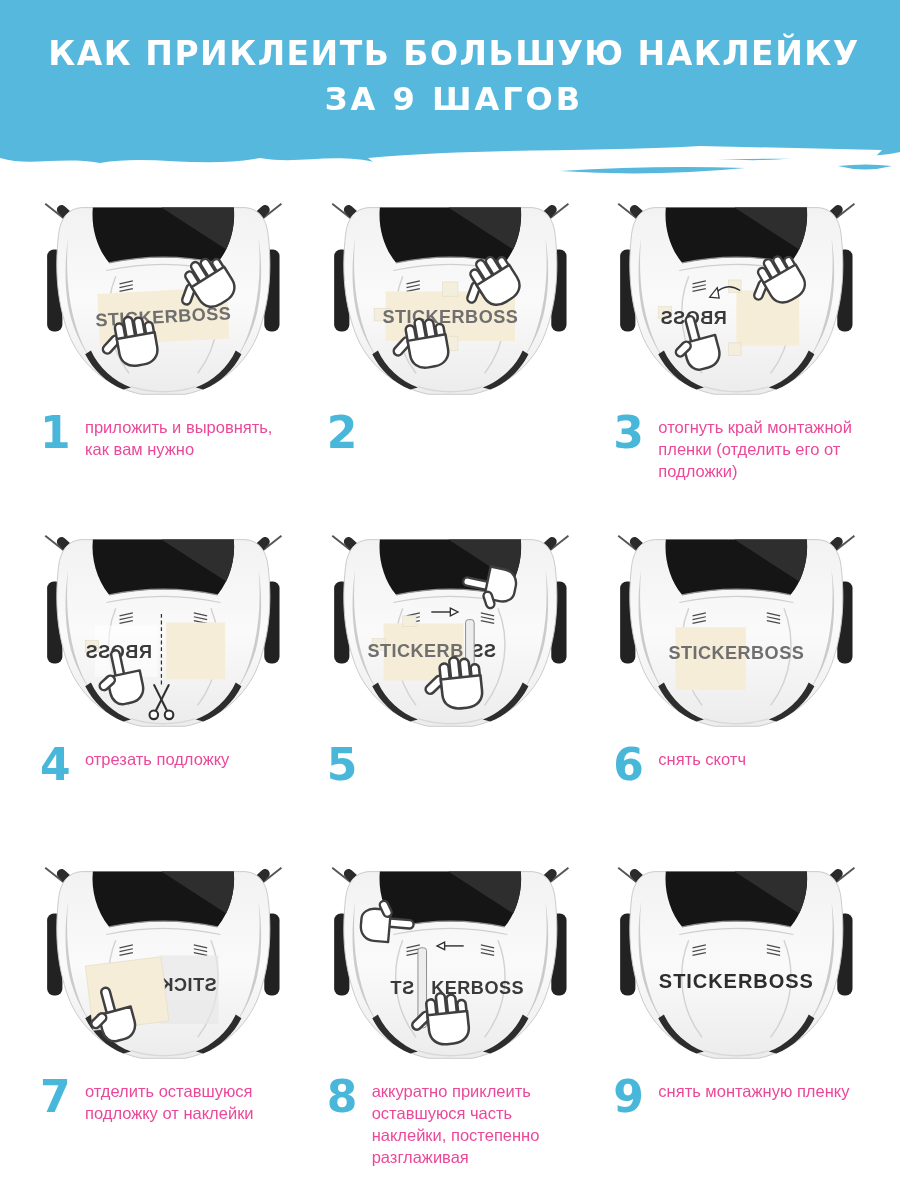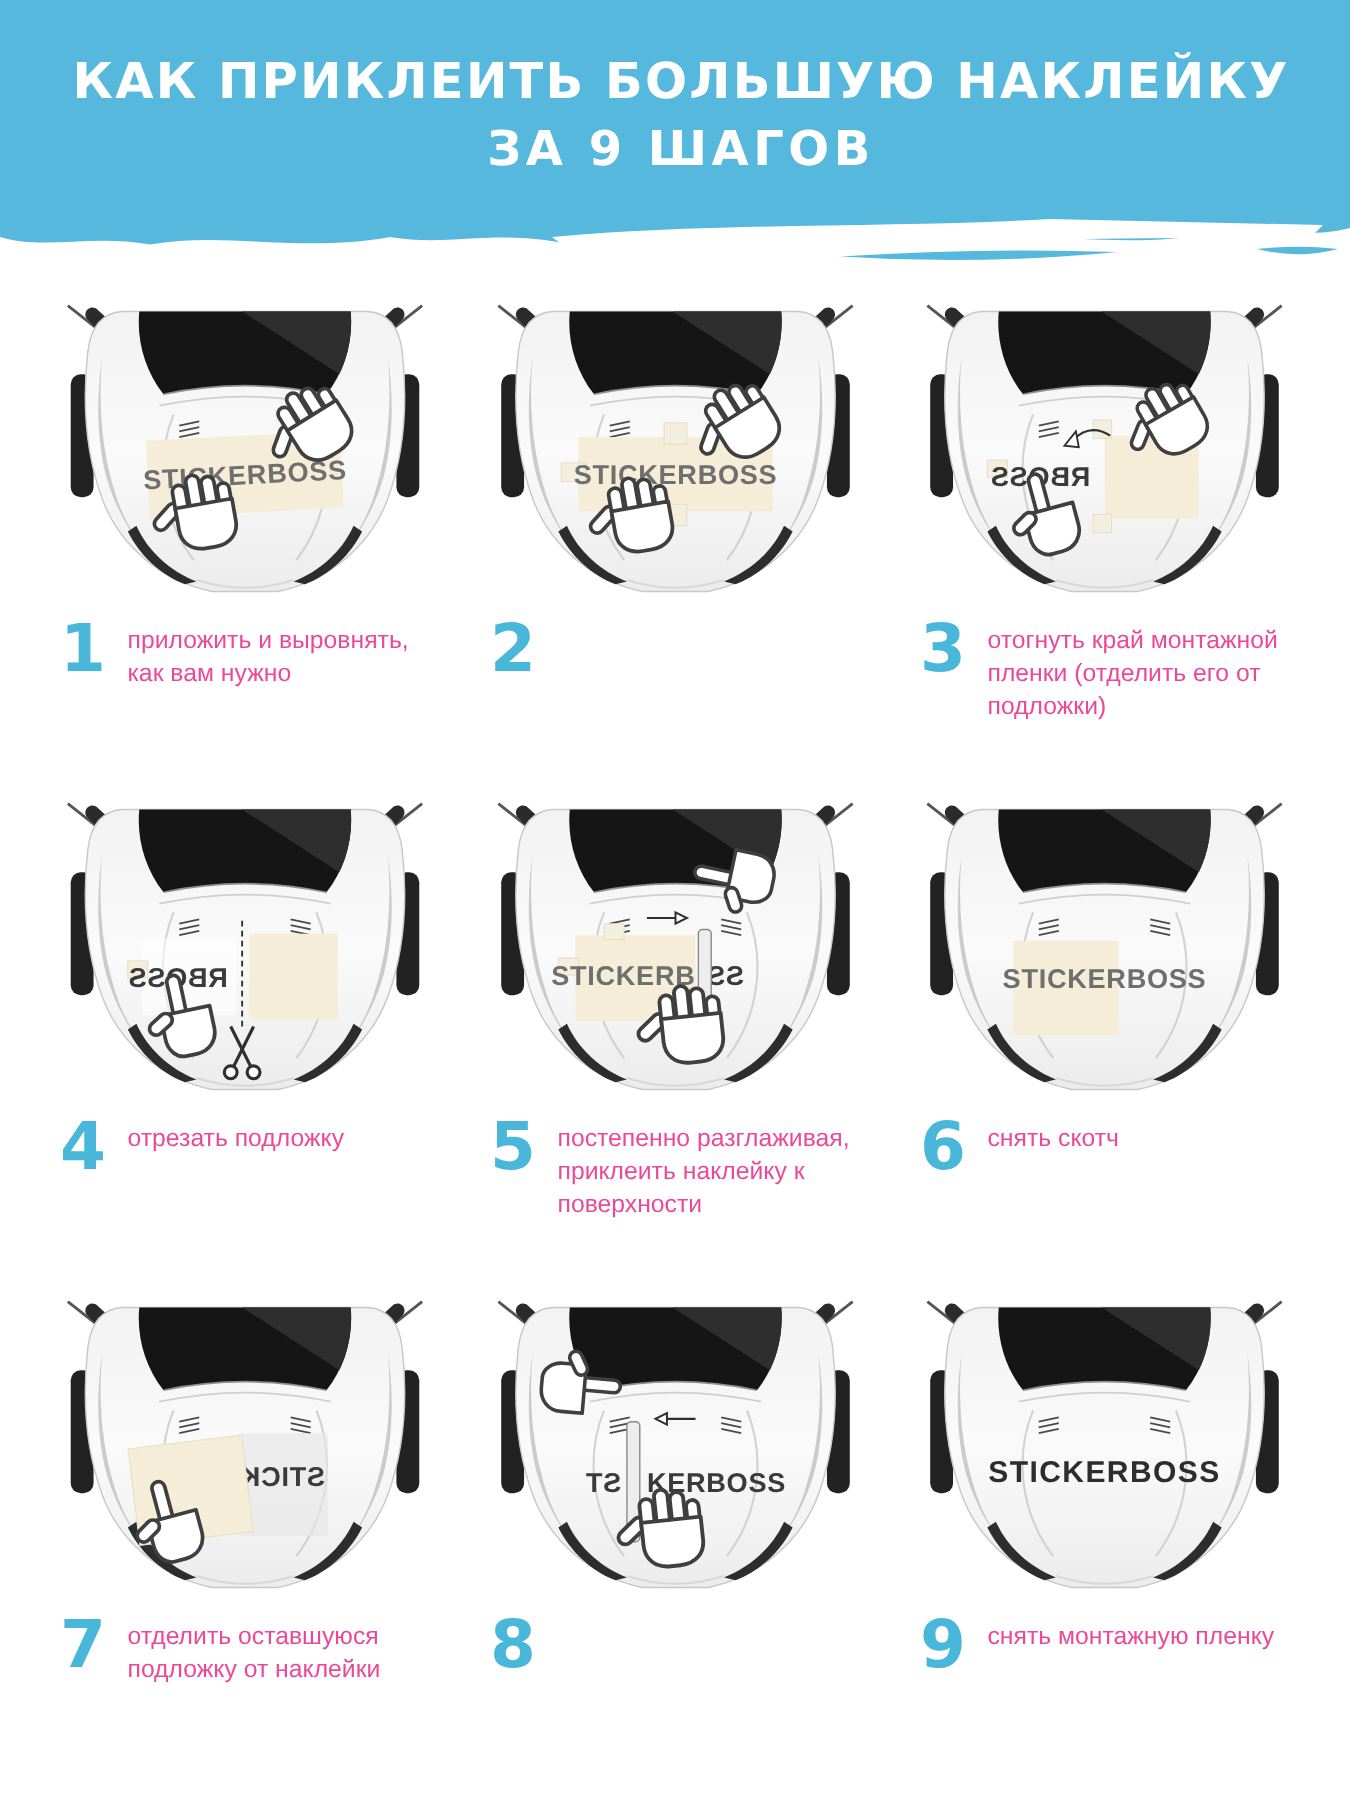--- a/index.html
+++ b/index.html
@@ -210,21 +210,20 @@
         <text x="144" y="131" class="stx" text-anchor="end" style="text-anchor:end">STICKERB</text>
         <text transform="translate(178,131) scale(-1,1)" class="stx-s">SS</text>
         <rect x="146" y="92" width="9" height="72" rx="3" fill="#ededed" stroke="#8a8a8a" stroke-width="1"></rect>
         <use href="#arrow" transform="translate(110,84)"></use>
         <use href="#hand-point" transform="translate(152,60) rotate(-78) scale(1.25)"></use>
         <use href="#hand-open" transform="translate(118,136) rotate(-6) scale(1.35)"></use>
       </svg>
     </div>
     <div class="caption">
       <div class="num">5</div>
-      <p class="desc">постепенно разглаживая, приклеить наклейку к поверхности</p>
     </div>
   </div>
 
   <div class="cell">
     <div class="car-wrap">
       <svg class="car" viewBox="0 0 260 210">
         <use href="#car-base"></use>
         <rect x="66" y="100" width="74" height="66" fill="#f6edd8"></rect>
         <text x="130" y="133" class="stx">STICKERBOSS</text>
       </svg>
@@ -260,20 +259,21 @@
         <text transform="translate(92,137) scale(-1,1)" class="stx-s">ST</text>
         <text x="110" y="137" class="stx-s">KERBOSS</text>
         <rect x="96" y="88" width="9" height="84" rx="3" fill="#ededed" stroke="#8a8a8a" stroke-width="1"></rect>
         <use href="#arrow" transform="translate(144,86) rotate(180)"></use>
         <use href="#hand-point" transform="translate(82,56) rotate(95) scale(1.25)"></use>
         <use href="#hand-open" transform="translate(104,140) rotate(-6) scale(1.35)"></use>
       </svg>
     </div>
     <div class="caption">
       <div class="num">8</div>
+      <p class="desc">аккуратно приклеить оставшуюся часть наклейки, постепенно разглаживая</p>
     </div>
   </div>
 
   <div class="cell">
     <div class="car-wrap">
       <svg class="car" viewBox="0 0 260 210">
         <use href="#car-base"></use>
         <text x="130" y="130" class="stx-f">STICKERBOSS</text>
       </svg>
     </div>

